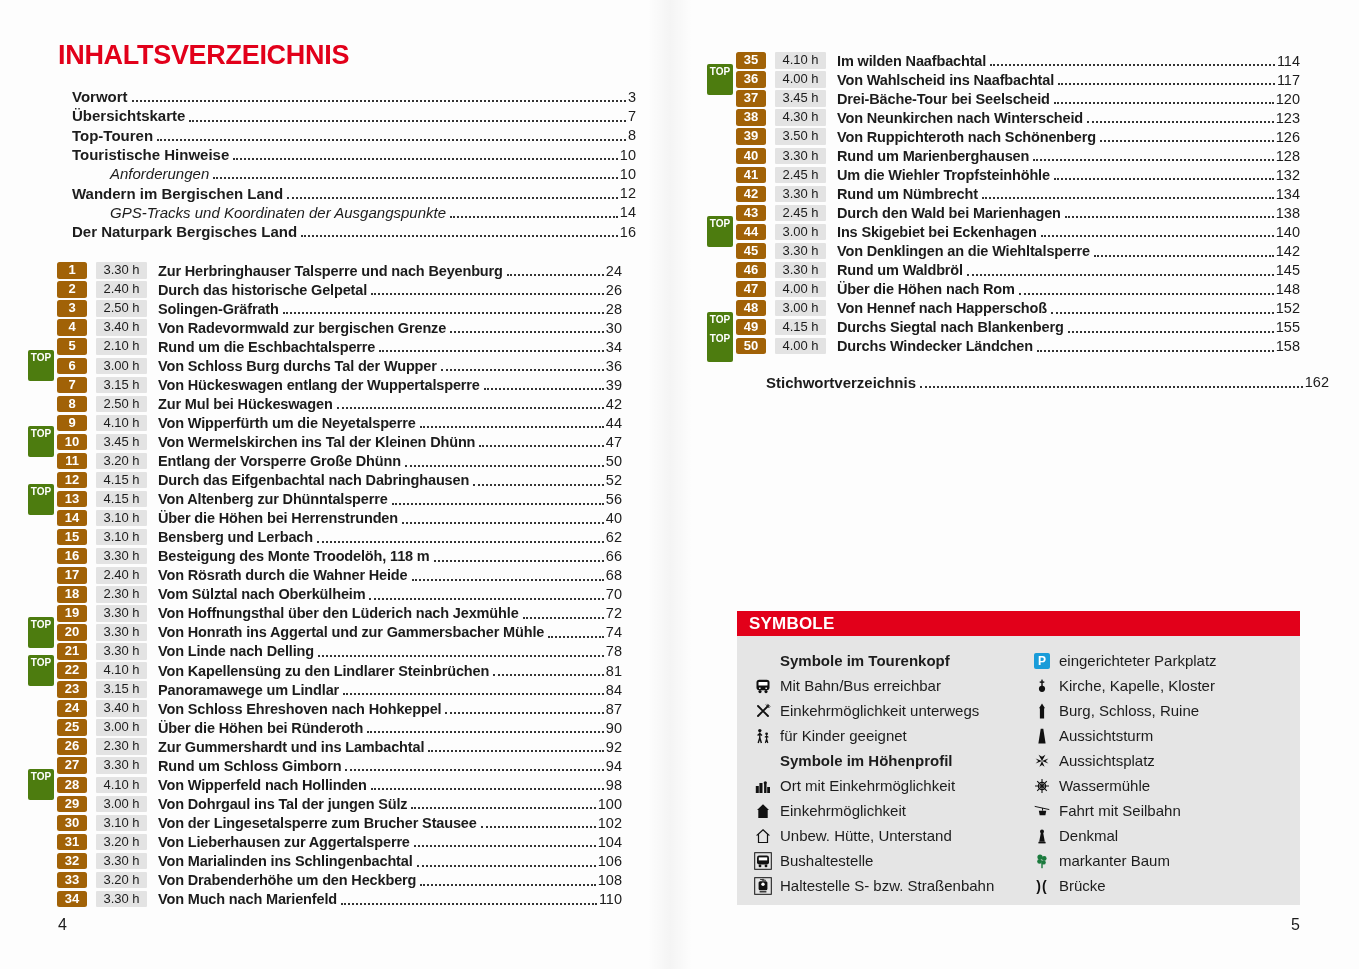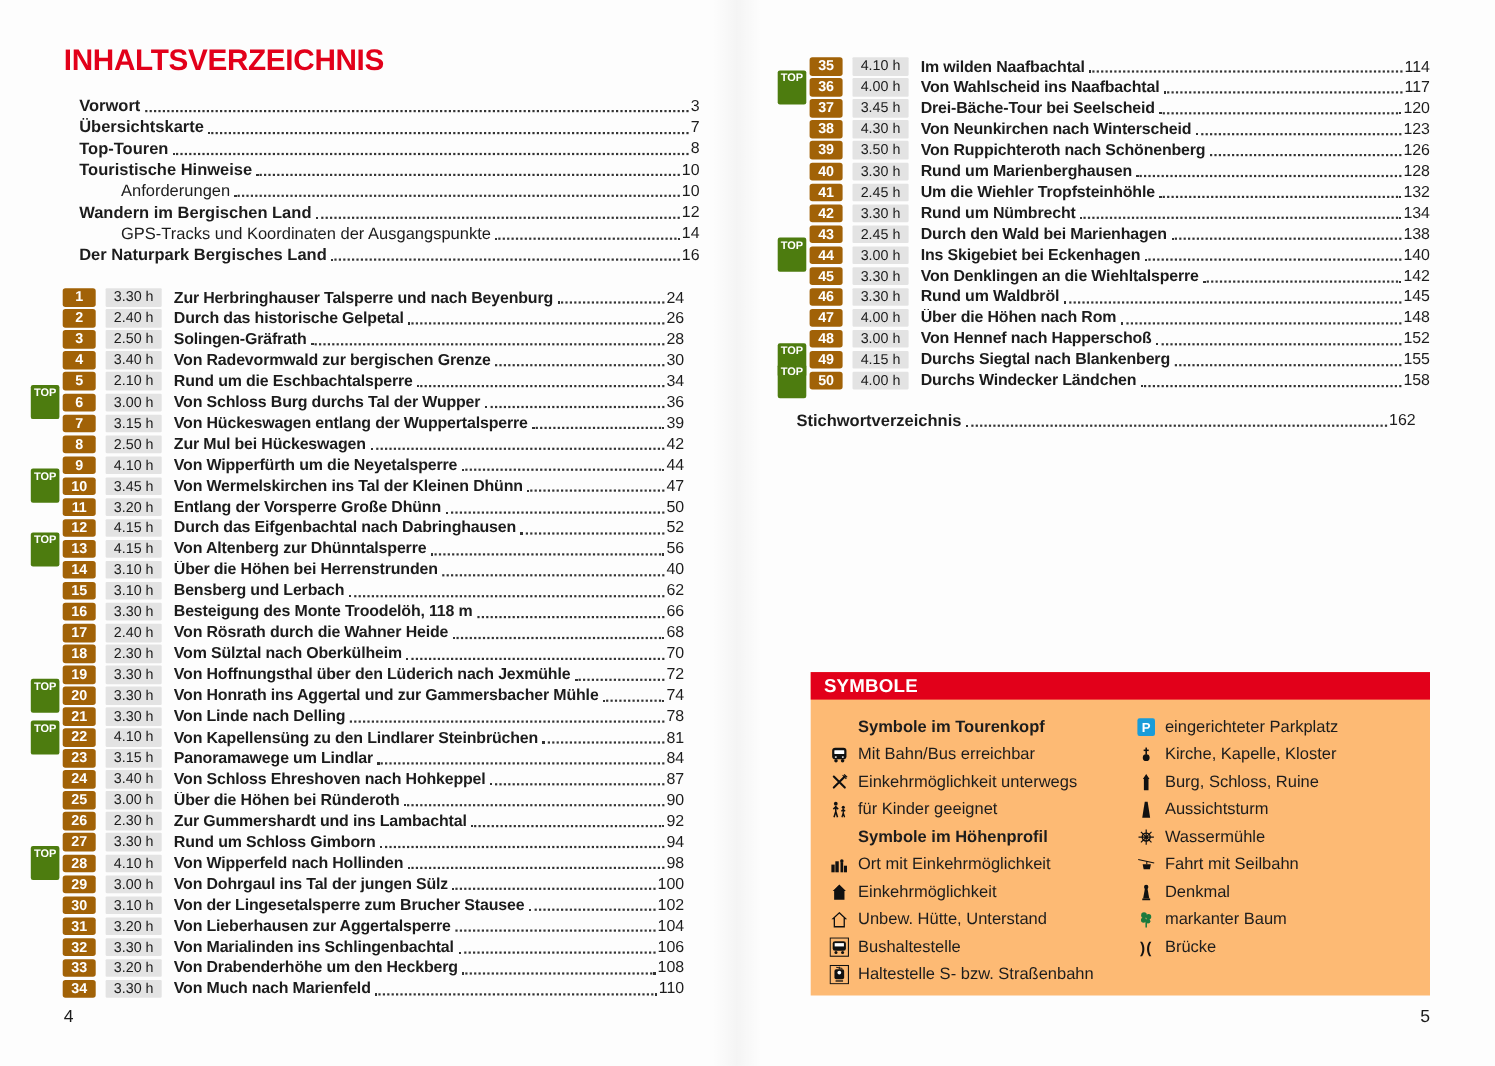--- a/index.html
+++ b/index.html
@@ -14,21 +14,21 @@
   }
   .page-title{
     position:absolute;left:58px;top:40px;margin:0;
     font-size:27px;font-weight:800;letter-spacing:-0.3px;color:#e2001a;
   }
   
   .front-matter{position:absolute;left:72px;top:87px;width:564px;}
   .fm-row{display:flex;align-items:center;height:19.3px;}
   .fm-row .fm-label{font-weight:700;font-size:15px;white-space:nowrap;}
   .fm-row.indent{padding-left:38px;}
-  .fm-row.indent .fm-label{font-weight:400;}
+  .fm-row.indent .fm-label{font-weight:400;font-style:italic;}
   
   .leader{flex:1 1 8px;min-width:8px;border-bottom:2.4px dotted #333;align-self:flex-end;margin:0 2px 4px 4px;}
   .page-ref{font-size:14.5px;font-weight:400;white-space:nowrap;}
   
   .tour-list{position:absolute;}
   #tours-left{left:28px;top:261px;width:594px;}
   #tours-right{left:707px;top:51px;width:593px;}
   .tour-row{display:flex;align-items:center;height:19.05px;}
   .top-badge{
     flex:0 0 26px;height:31px;border-radius:2px;background:#4d7c0f;color:#fff;
@@ -38,24 +38,24 @@
   .num-badge{
     flex:0 0 30px;height:16.5px;border-radius:2.5px;background:#a16207;color:#fff;
     font-size:13px;font-weight:700;line-height:16.5px;text-align:center;
   }
   .duration{
     flex:0 0 51px;height:16.5px;margin-left:9px;background:#e3e3e3;color:#1c1c1c;
     font-size:13px;line-height:16.5px;text-align:center;border-radius:1px;
   }
   .row-title{margin-left:11px;font-weight:700;font-size:14.5px;letter-spacing:-0.15px;white-space:nowrap;overflow:hidden;}
   
-  .index-row{position:absolute;left:724px;top:372px;width:563px;display:flex;align-items:center;height:20px;}
+  .index-row{position:absolute;left:766px;top:372px;width:563px;display:flex;align-items:center;height:20px;}
   .index-row .fm-label{font-weight:700;font-size:15px;}
   
-  .symbols-box{position:absolute;left:737px;top:611px;width:563px;height:294px;background:#fdba74;}
+  .symbols-box{position:absolute;left:737px;top:611px;width:563px;height:294px;background:#e5e5e5;}
   .symbols-header{
     background:#e2001a;color:#fff;font-weight:800;font-size:17px;letter-spacing:0.2px;
     height:25px;line-height:25px;padding:0 12px;
   }
   .symbols-body{display:flex;padding:12px 0 0 16px;}
   .sym-col-left{width:279px;}
   .sym-col-right{flex:1;}
   .sym-heading{font-weight:700;font-size:15px;height:25px;line-height:25px;padding-left:27px;white-space:nowrap;}
   .sym-row{display:flex;align-items:center;height:25px;}
   .sym-icon{flex:0 0 20px;height:19px;margin-right:7px;display:flex;align-items:center;justify-content:center;}
@@ -651,20 +651,33 @@
     <span class="sym-icon">
               <svg viewBox="0 0 16 16">
                 <path d="M6.7 0.8 L9.3 0.8 L11.6 15.4 L4.4 15.4 Z" fill="#111"></path>
               </svg>
             </span>
     <span class="sym-label">Aussichtsturm</span>
   </div>
           <div class="sym-row">
     <span class="sym-icon">
               <svg viewBox="0 0 16 16">
+                <g fill="#111">
+                  <path d="M8 8 L4.6 1.8 L8 3.8 L11.4 1.8 Z"></path>
+                  <path d="M8 8 L1.6 5.4 L4.2 8 L1.6 10.6 Z"></path>
+                  <path d="M8 8 L14.4 5.4 L11.8 8 L14.4 10.6 Z"></path>
+                  <path d="M8 8 L5.4 13.8 L8 12 L10.6 13.8 Z"></path>
+                </g>
+              </svg>
+            </span>
+    <span class="sym-label">Aussichtsplatz</span>
+  </div>
+          <div class="sym-row">
+    <span class="sym-icon">
+              <svg viewBox="0 0 16 16">
                 <circle cx="8" cy="8" r="3.6" fill="none" stroke="#111" stroke-width="1.3"></circle>
                 <path d="M8 1 L8 15 M1 8 L15 8 M3.2 3.2 L12.8 12.8 M12.8 3.2 L3.2 12.8" stroke="#111" stroke-width="1.1" fill="none"></path>
                 <circle cx="8" cy="8" r="1.1" fill="#111"></circle>
               </svg>
             </span>
     <span class="sym-label">Wassermühle</span>
   </div>
           <div class="sym-row">
     <span class="sym-icon">
               <svg viewBox="0 0 18 16">

